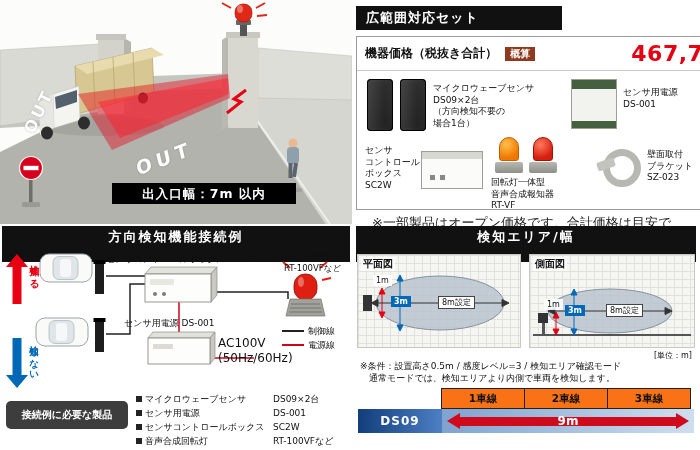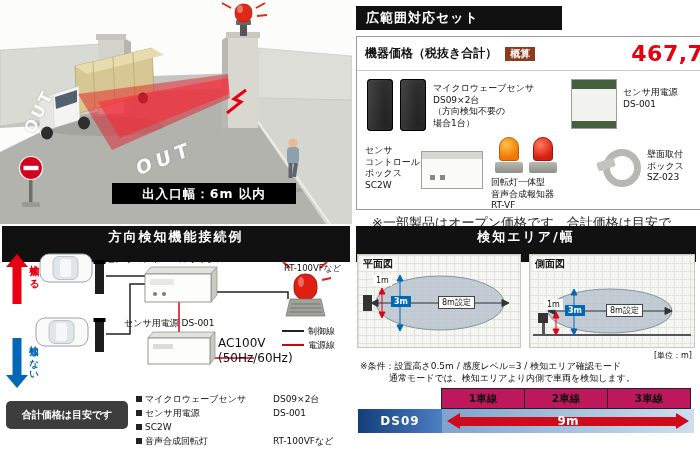--- a/index.html
+++ b/index.html
@@ -83,25 +83,25 @@
     background-size:8px 8px; }
   .plan { left:1px; top:28px; width:164px; height:94px; }
   .side { left:173px; top:28px; width:166px; height:94px; }
   .panel-title { position:absolute; left:3px; top:2px; font-size:10px; font-weight:bold; background:rgba(255,255,255,.7); padding:0 2px; }
   .chip { position:absolute; font-size:8px; line-height:1; padding:1.5px 3px; white-space:nowrap; }
   .chip-1m { color:#111; background:rgba(255,255,255,.88); }
   .chip-3m { background:var(--detect_blue,#0068b7); color:#fff; font-weight:bold; }
   .chip-8m { background:#fff; border:1px solid #444; color:#111; }
   .unit-label { position:absolute; right:4px; top:124px; font-size:8px; }
   .note1 { position:absolute; left:4px; top:134px; font-size:9px; }
-  .note2 { position:absolute; left:13px; top:146px; font-size:9px;margin-left:20px; }
+  .note2 { position:absolute; left:13px; top:146px; font-size:9px; }
   .lane-table { position:absolute; left:2px; top:162px; width:336px; }
   .lane-head { display:flex; height:21px; }
   .lane-spacer { width:84px; }
-  .lane-cell { width:84px; border:1px solid #222; margin-left:-1px; background:#be185d; font-size:10.5px; font-weight:bold;
+  .lane-cell { width:84px; border:1px solid #222; margin-left:-1px; background:#f97316; font-size:10.5px; font-weight:bold;
     text-align:center; line-height:19px; }
   .lane-head .lane-cell:first-of-type { margin-left:0; }
   .lane-body { display:flex; height:24px; }
   .ds-cell { width:84px; background:linear-gradient(90deg,var(--table_blue_dark,#123e7a),var(--table_blue_mid,#4d7fc4));
     color:#fff; font-weight:bold; font-size:12px; display:flex; align-items:center; justify-content:center; letter-spacing:1px; }
   .span-cell { position:relative; width:252px; background:linear-gradient(90deg,#7fa3cf,var(--table_blue_light,#cfdeee)); }
   .span-shaft { position:absolute; left:16px; right:16px; top:50%; height:9px; margin-top:-4.5px; background:#cf0a1c; }
   .span-tri { position:absolute; top:50%; width:0; height:0; margin-top:-8px;
     border-top:8px solid transparent; border-bottom:8px solid transparent; }
   .span-tri.l { left:5px; border-right:13px solid #cf0a1c; }
@@ -170,21 +170,21 @@
       <g>
         <ellipse cx="293" cy="190" rx="10" ry="2.5" fill="#00000018"></ellipse>
         <circle cx="293" cy="143" r="4.5" fill="#e9b992"></circle>
         <rect x="287" y="147" width="12" height="17" rx="4" fill="#8ea0ac"></rect>
         <rect x="288.5" y="163" width="4" height="15" fill="#5d646d"></rect>
         <rect x="294" y="163" width="4" height="14" fill="#5d646d" transform="rotate(8 296 163)"></rect>
       </g>
     </svg>
     <div class="out-mark out1">OUT</div>
     <div class="out-mark out2">OUT</div>
-    <div class="entrance-label">出入口幅：6m 以内</div>
+    <div class="entrance-label">出入口幅：7m 以内</div>
   </section>
 
   <section class="q tr">
     <div class="hdr tr-hdr">広範囲対応セット</div>
 
     <div class="price-box">
       <div class="price-row">
         <span class="price-label">機器価格（税抜き合計）</span>
         <span class="badge">概算</span>
         <span class="price-value">
@@ -233,21 +233,21 @@
         </div>
         <div class="pl" style="left:134px;top:106px;width:92px;">
           <div class="pre">回転灯一体型
 音声合成報知器</div>
           <div>RT-VF</div>
         </div>
 
         <div class="bracket-photo"></div>
         <div class="pl" style="left:290px;top:78px;width:48px;">
           <div class="pre">壁面取付
-ボックス</div>
+ブラケット</div>
           <div>SZ-023</div>
         </div>
       </div>
     </div>
 
     <div class="tr-foot">※一部製品はオープン価格です。合計価格は目安です。</div>
   </section>
 
   <section class="q bl">
     <div class="hdr bl-hdr">方向検知機能接続例</div>
@@ -320,34 +320,35 @@
             <span>制御線</span>
           </div>
         <div class="leg-row">
             <span class="leg-line red"></span>
             <span>電源線</span>
           </div>
       </div>
     </div>
 
     <div class="required">
-      <div class="req-title">合計価格は目安です</div>
+      <div class="req-title">接続例に必要な製品</div>
       <div class="req-list">
         <div class="req-row">
             <span class="req-sq"></span>
             <span class="req-name">マイクロウェーブセンサ</span>
             <span class="req-model">DS09×2台</span>
           </div>
         <div class="req-row">
             <span class="req-sq"></span>
             <span class="req-name">センサ用電源</span>
             <span class="req-model">DS-001</span>
           </div>
         <div class="req-row">
             <span class="req-sq"></span>
+            <span class="req-name">センサコントロールボックス</span>
             <span class="req-model">SC2W</span>
           </div>
         <div class="req-row">
             <span class="req-sq"></span>
             <span class="req-name">音声合成回転灯</span>
             <span class="req-model">RT-100VFなど</span>
           </div>
       </div>
     </div>
   </section>

